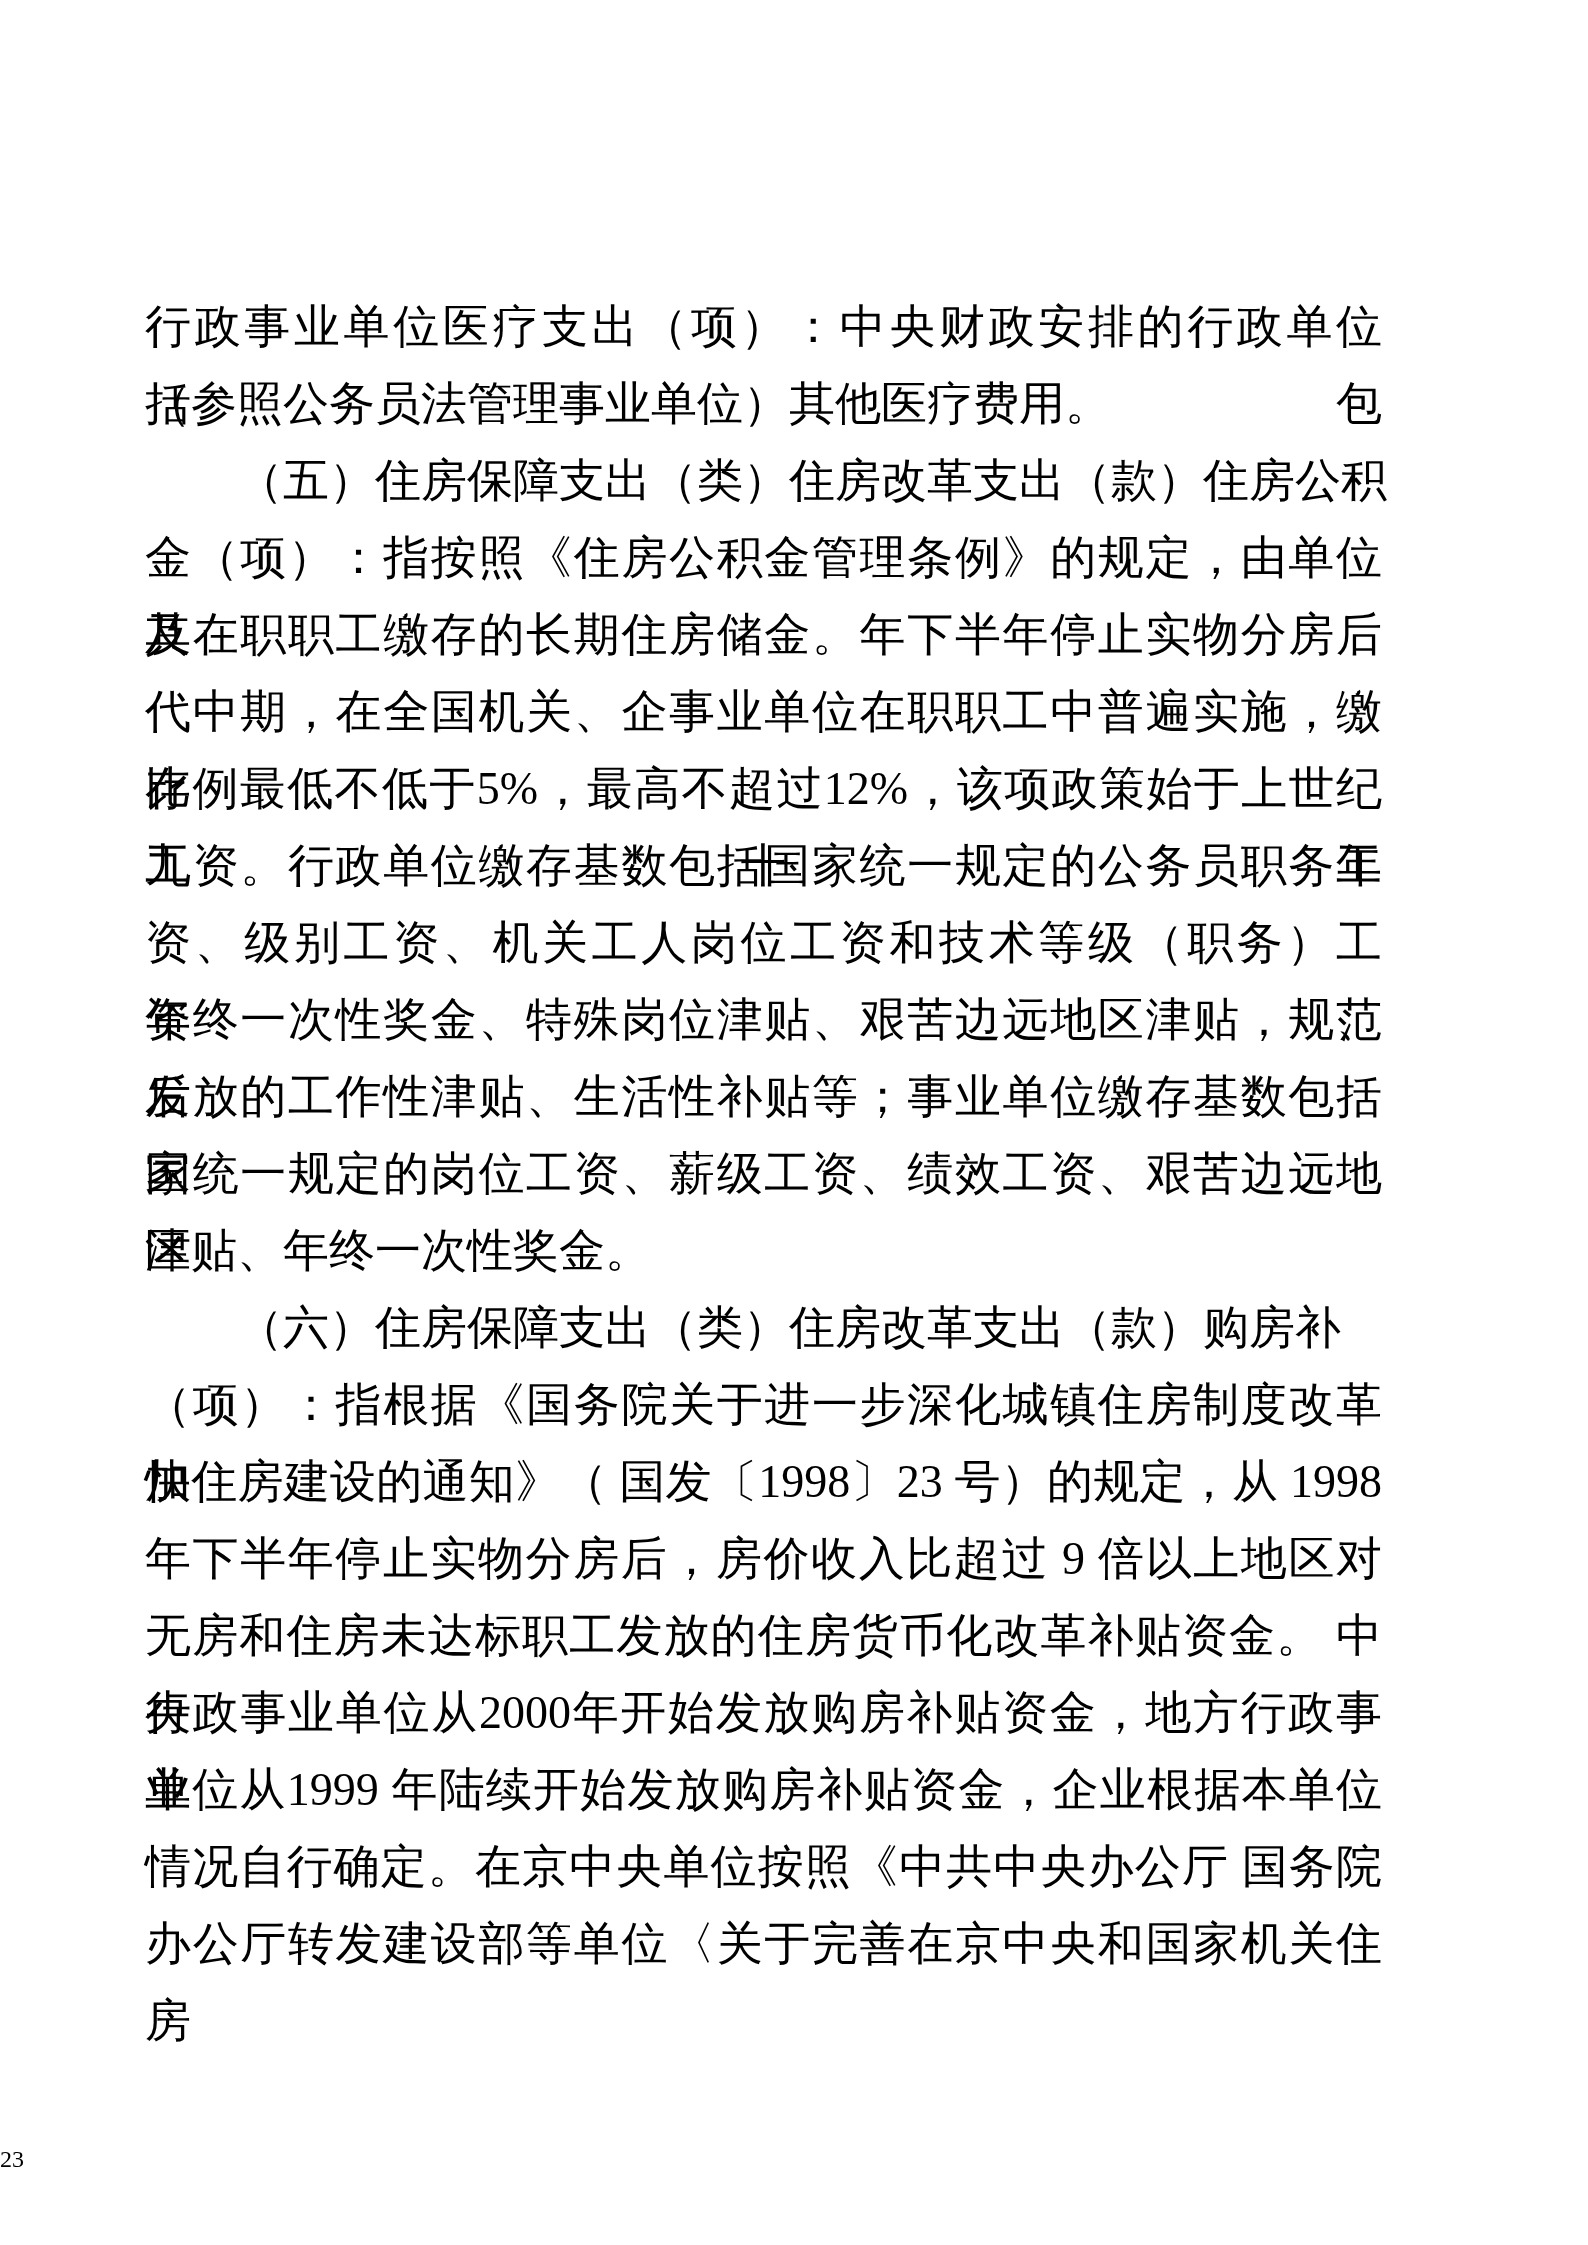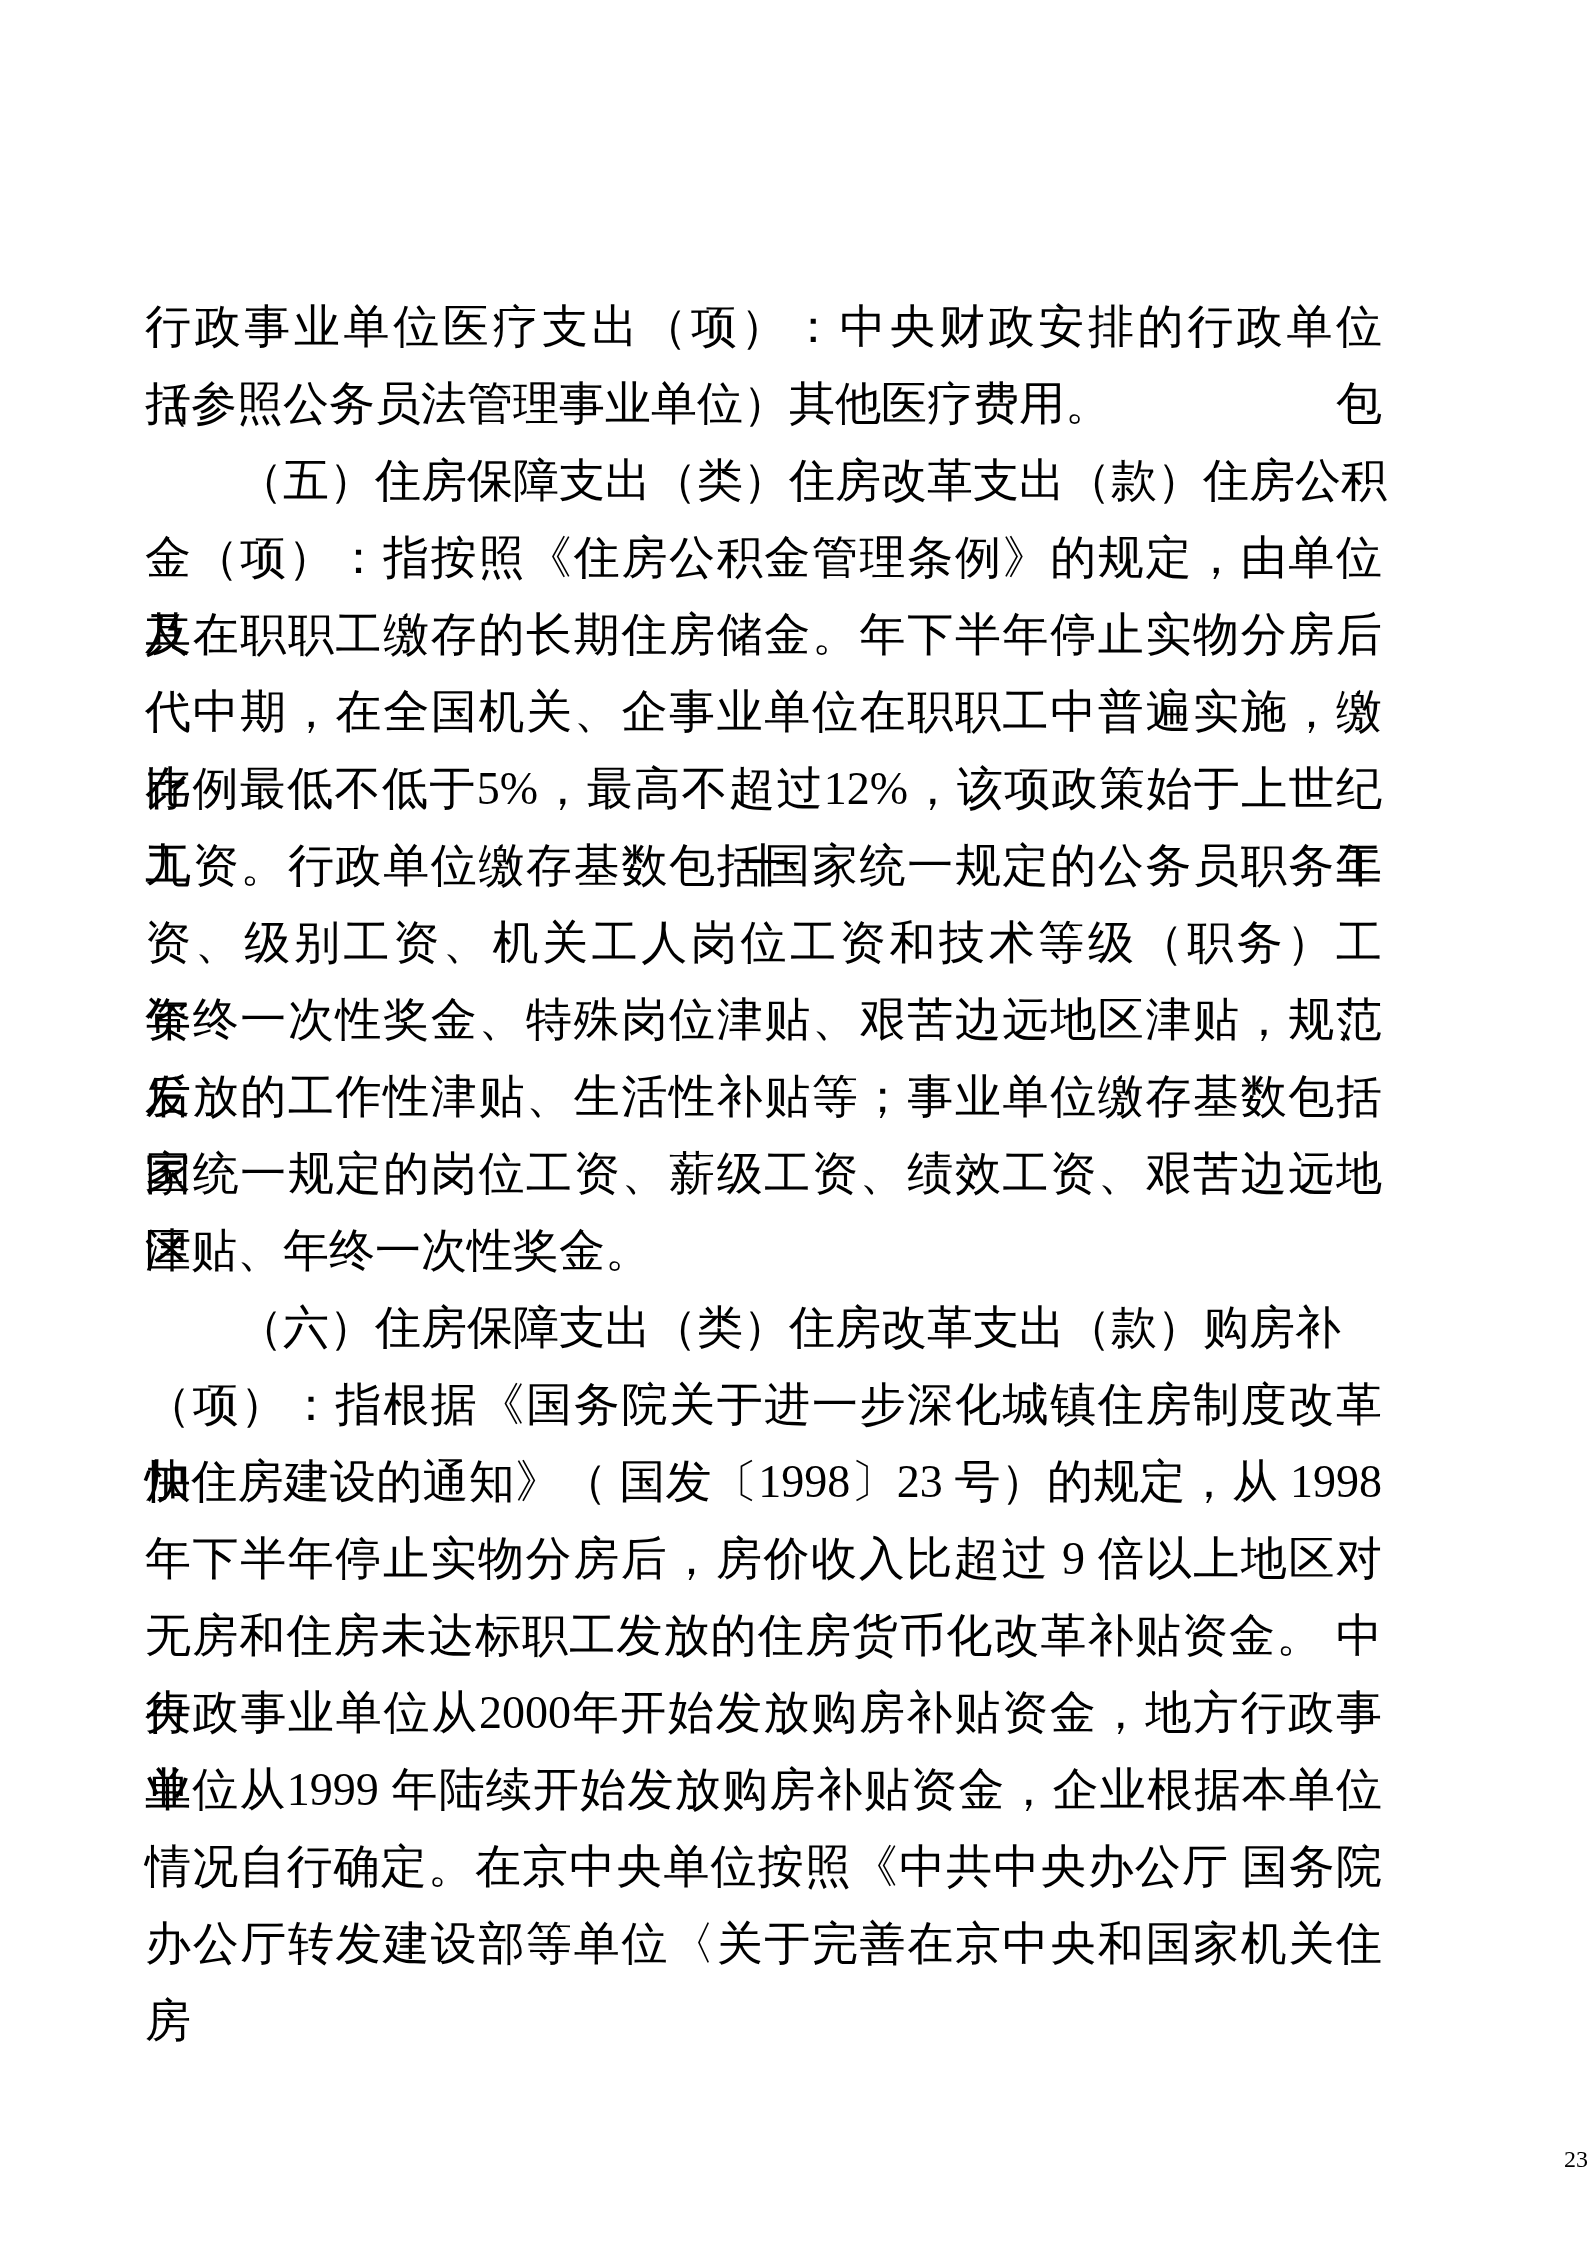--- a/index.html
+++ b/index.html
@@ -37,21 +37,21 @@
   }
   
   .ind {
     text-indent: 92px;
   }
   .pageno {
     position: absolute;
     top: 2142px;
     left: 0;
     width: 100%;
-    text-align: right;
+    text-align: left;
     font-size: 24px;
     line-height: 34px;
   }
 </style>
 </head>
 <body>
 
 <div class="page">
   <div class="content">
     <div class="line j">行政事业单位医疗支出（项）：中央财政安排的行政单位（包</div>

